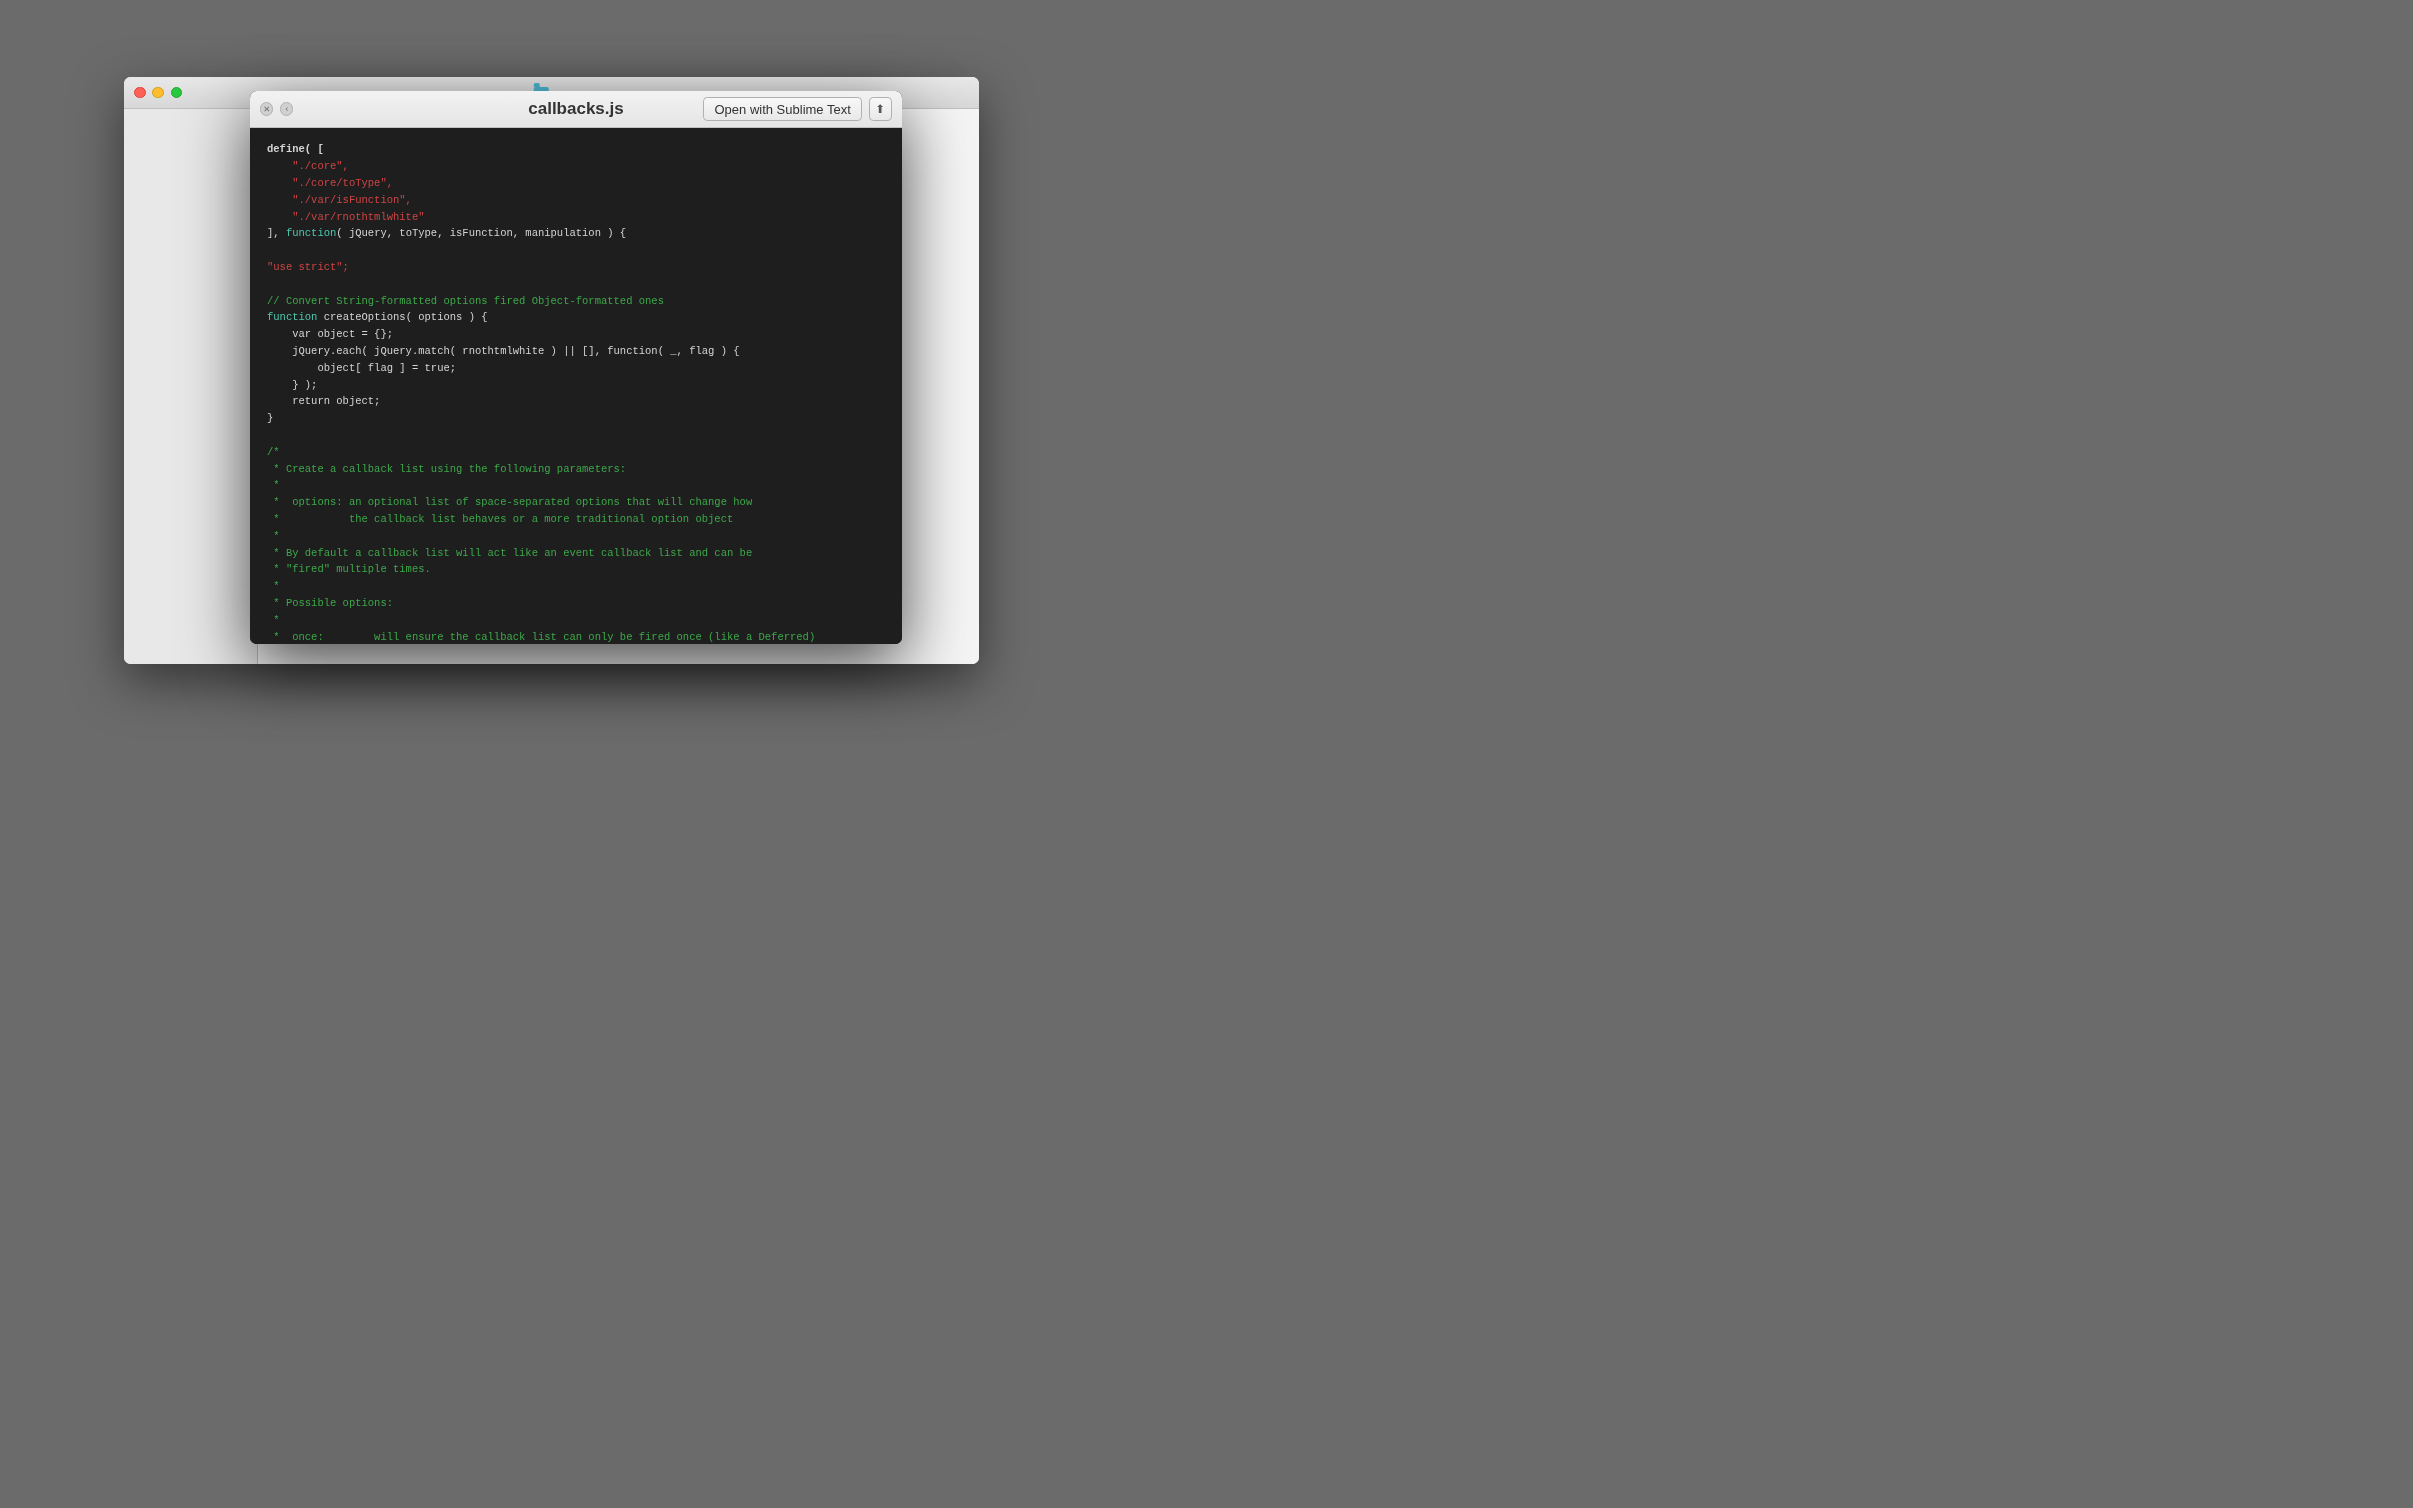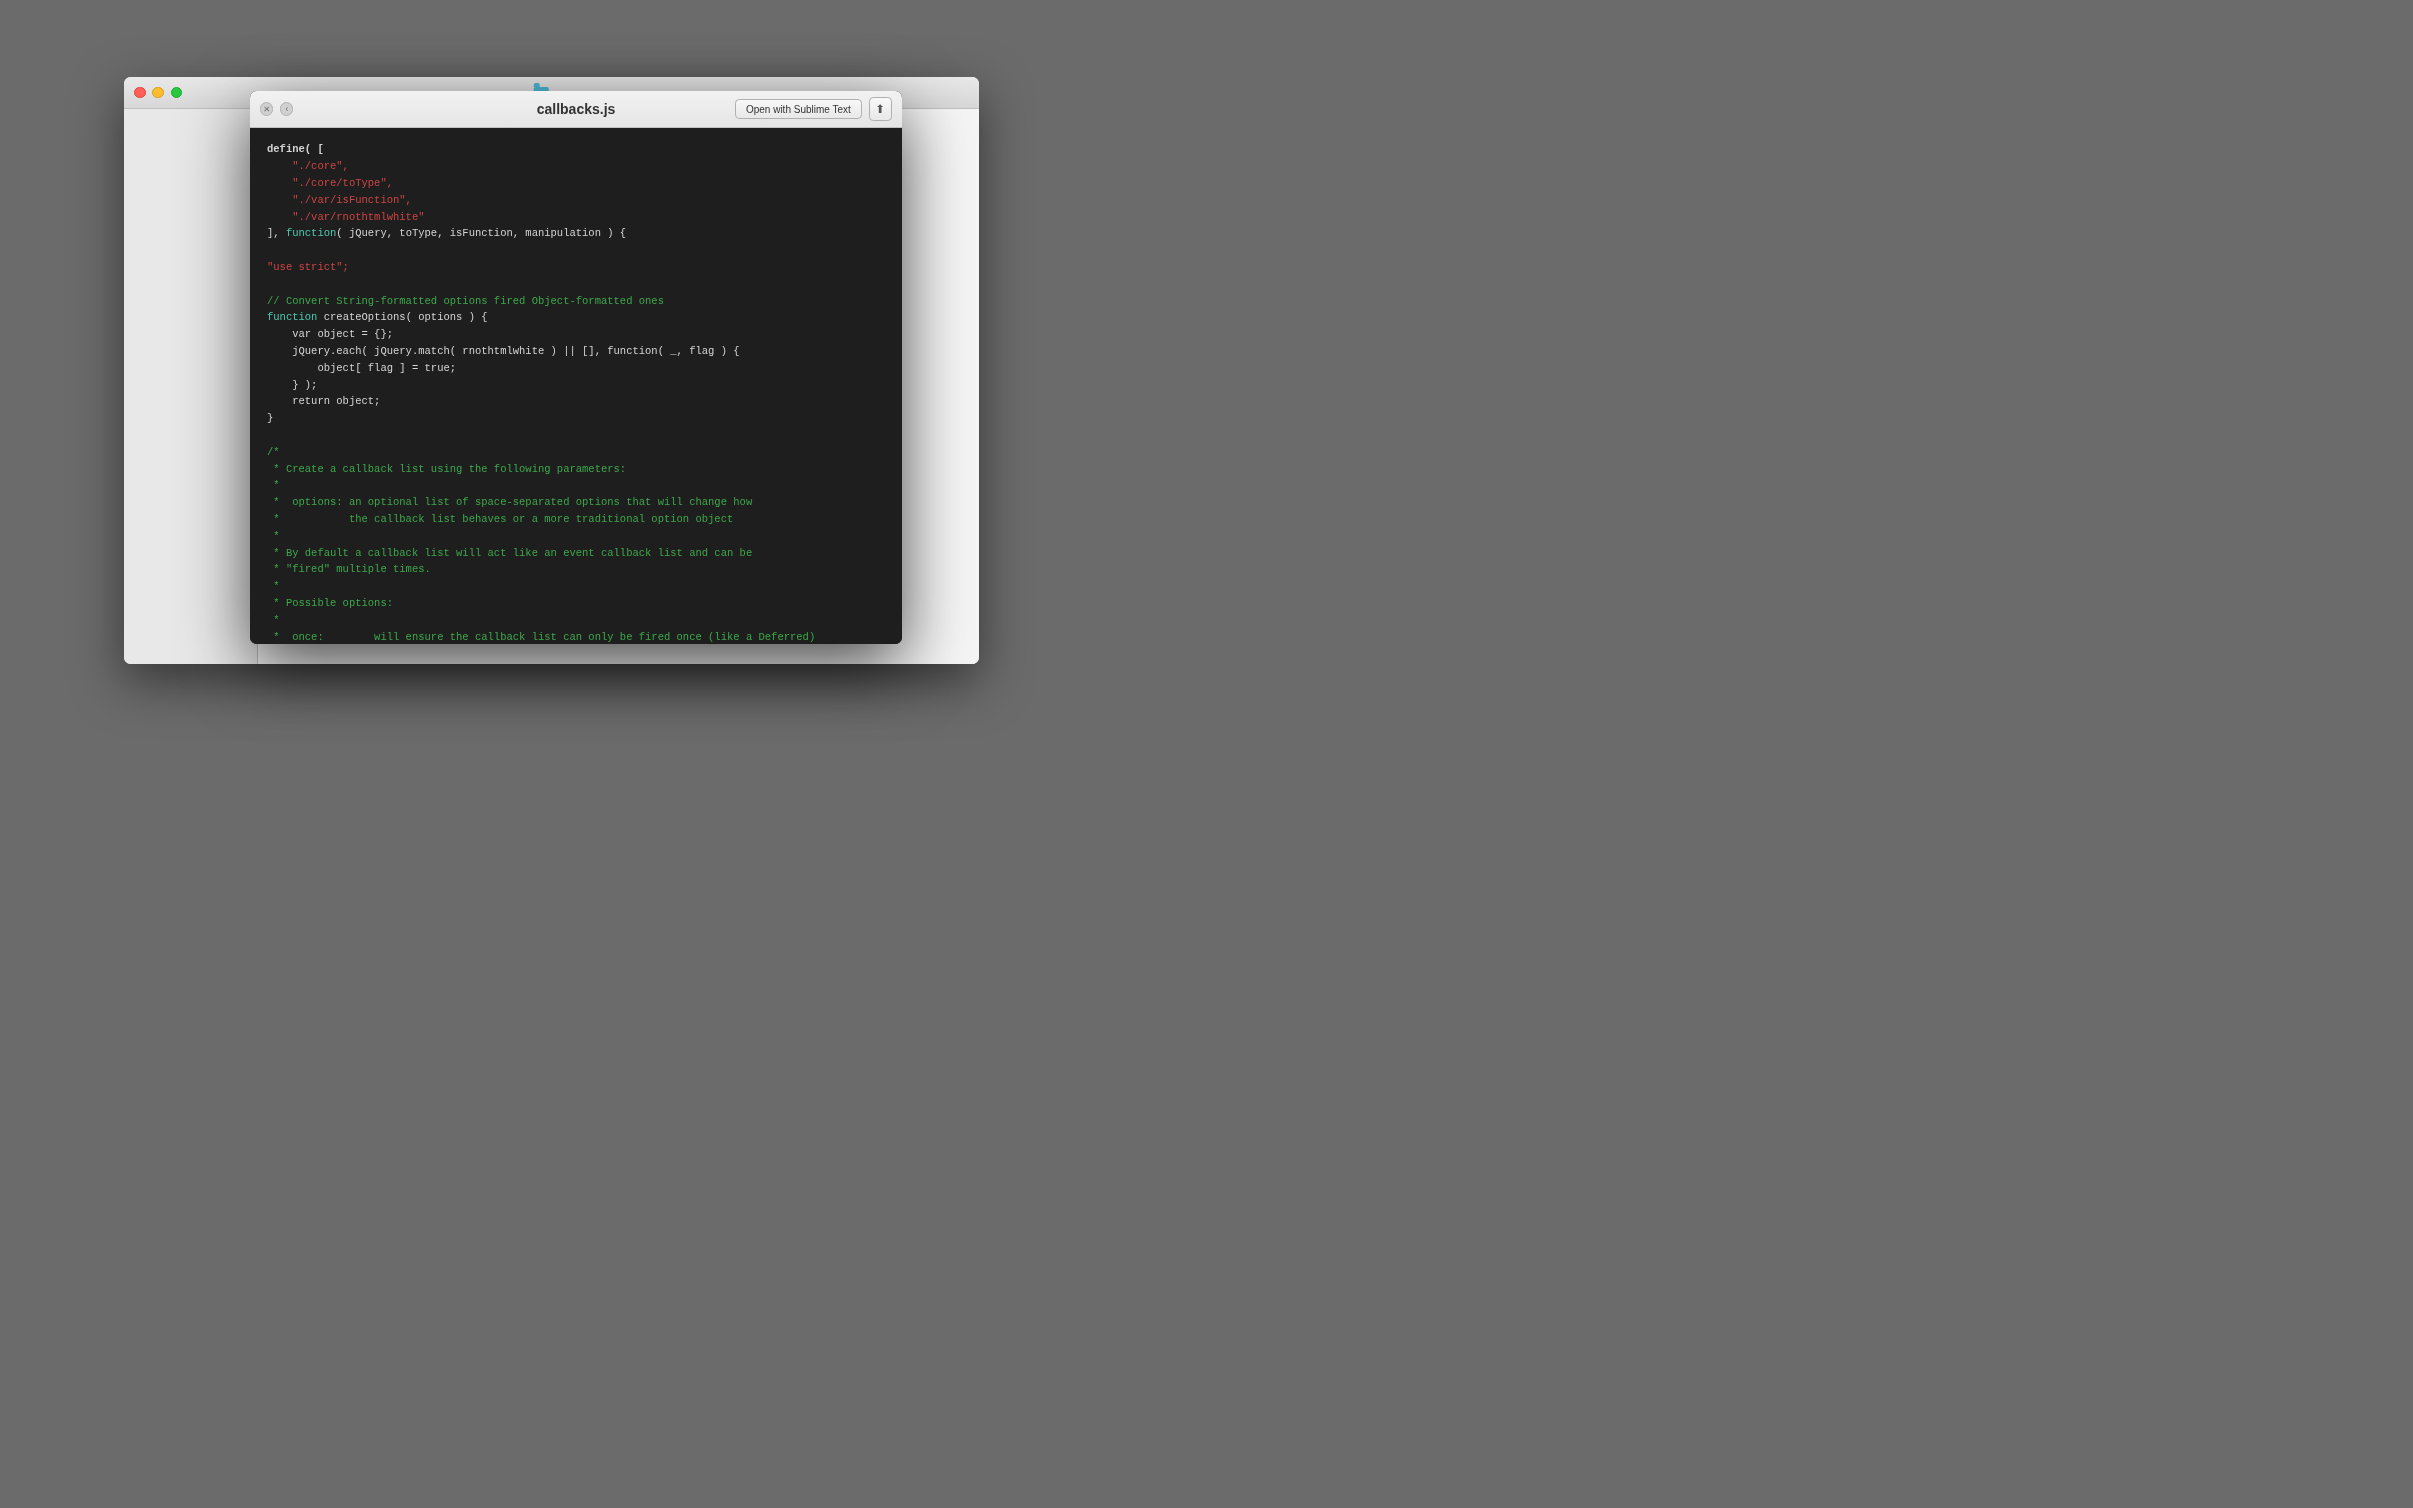--- a/index.html
+++ b/index.html
@@ -210,38 +210,38 @@
       justify-content: center;
       cursor: pointer;
       font-size: 8.4px;
       color: #666;
     }
 
     .preview-filename {
       position: absolute;
       left: 50%;
       transform: translateX(-50%);
-      font-size: 14px;
+      font-size: 17px;
       font-weight: 600;
       color: #333;
     }
 
     .preview-actions {
       margin-left: auto;
       display: flex;
       gap: 6.7px;
       align-items: center;
     }
 
     .open-with-btn {
       padding: 3.4px 10px;
       background: linear-gradient(to bottom, #f8f8f8, #e8e8e8);
       border: 0.8px solid #b0b0b0;
       border-radius: 4.2px;
-      font-size: 10px;
+      font-size: 13px;
       color: #333;
       cursor: pointer;
       margin-left: 32px;
     }
 
     .share-btn {
       width: 23.5px;
       height: 23.5px;
       background: linear-gradient(to bottom, #f8f8f8, #e8e8e8);
       border: 0.8px solid #b0b0b0;

